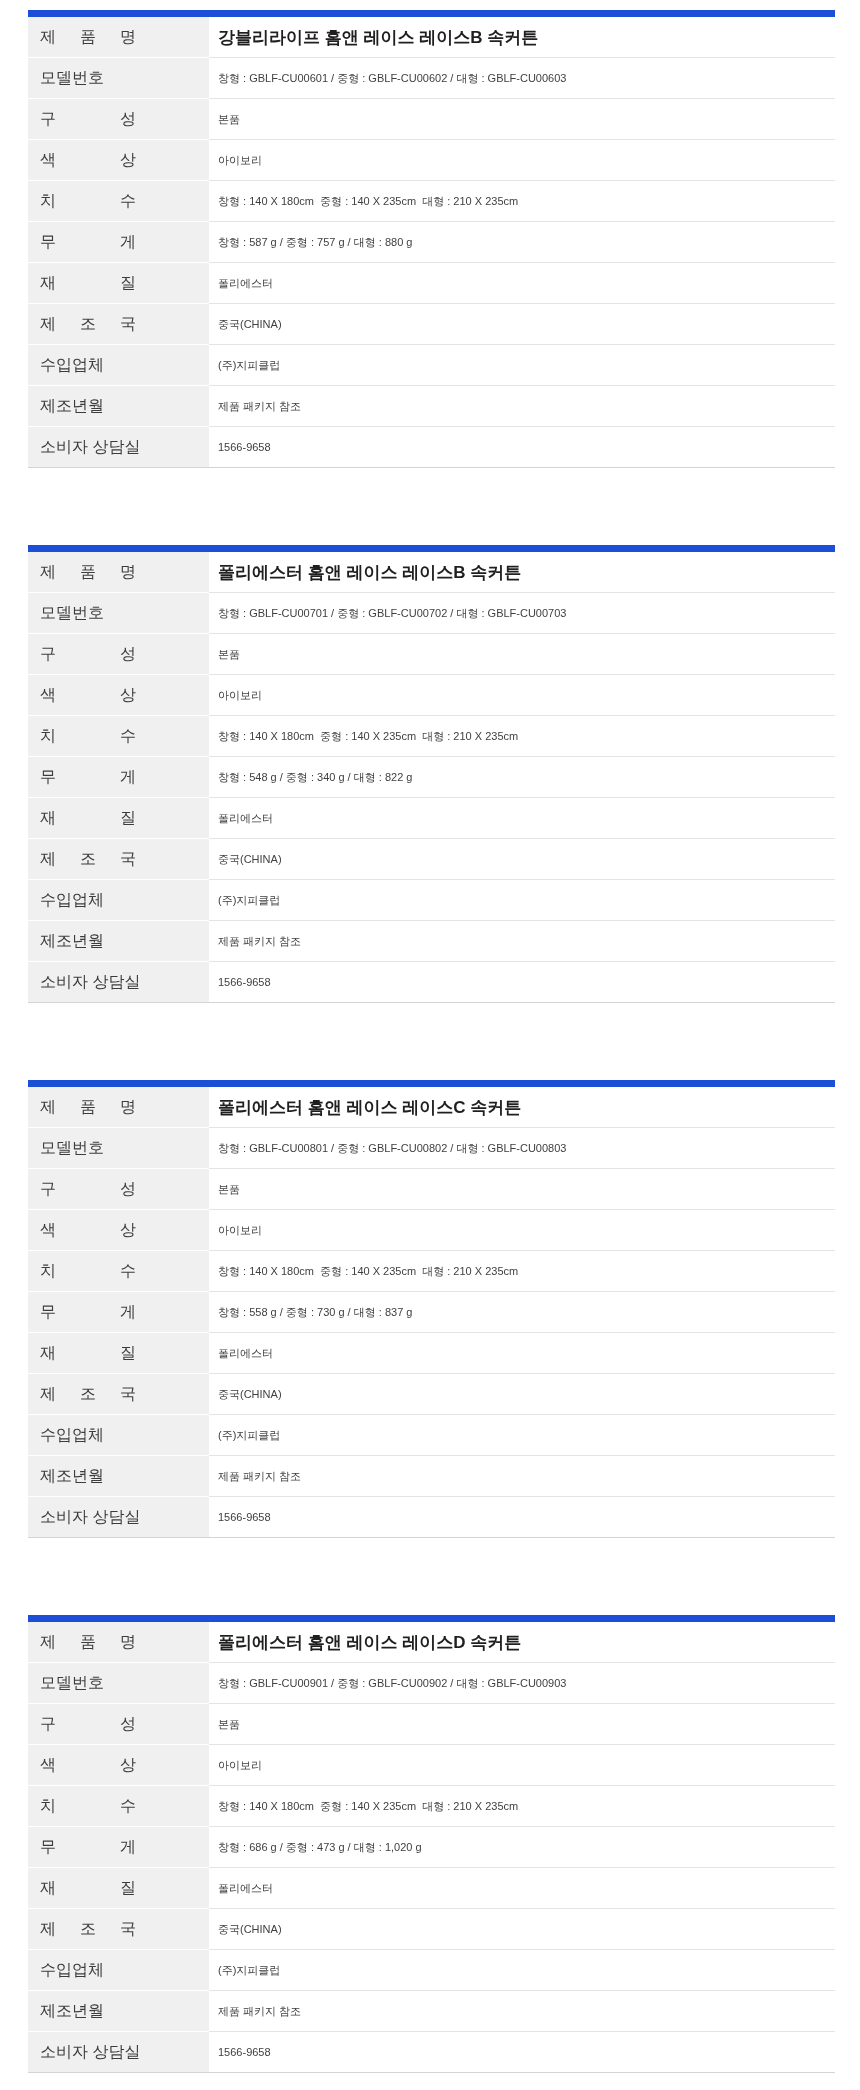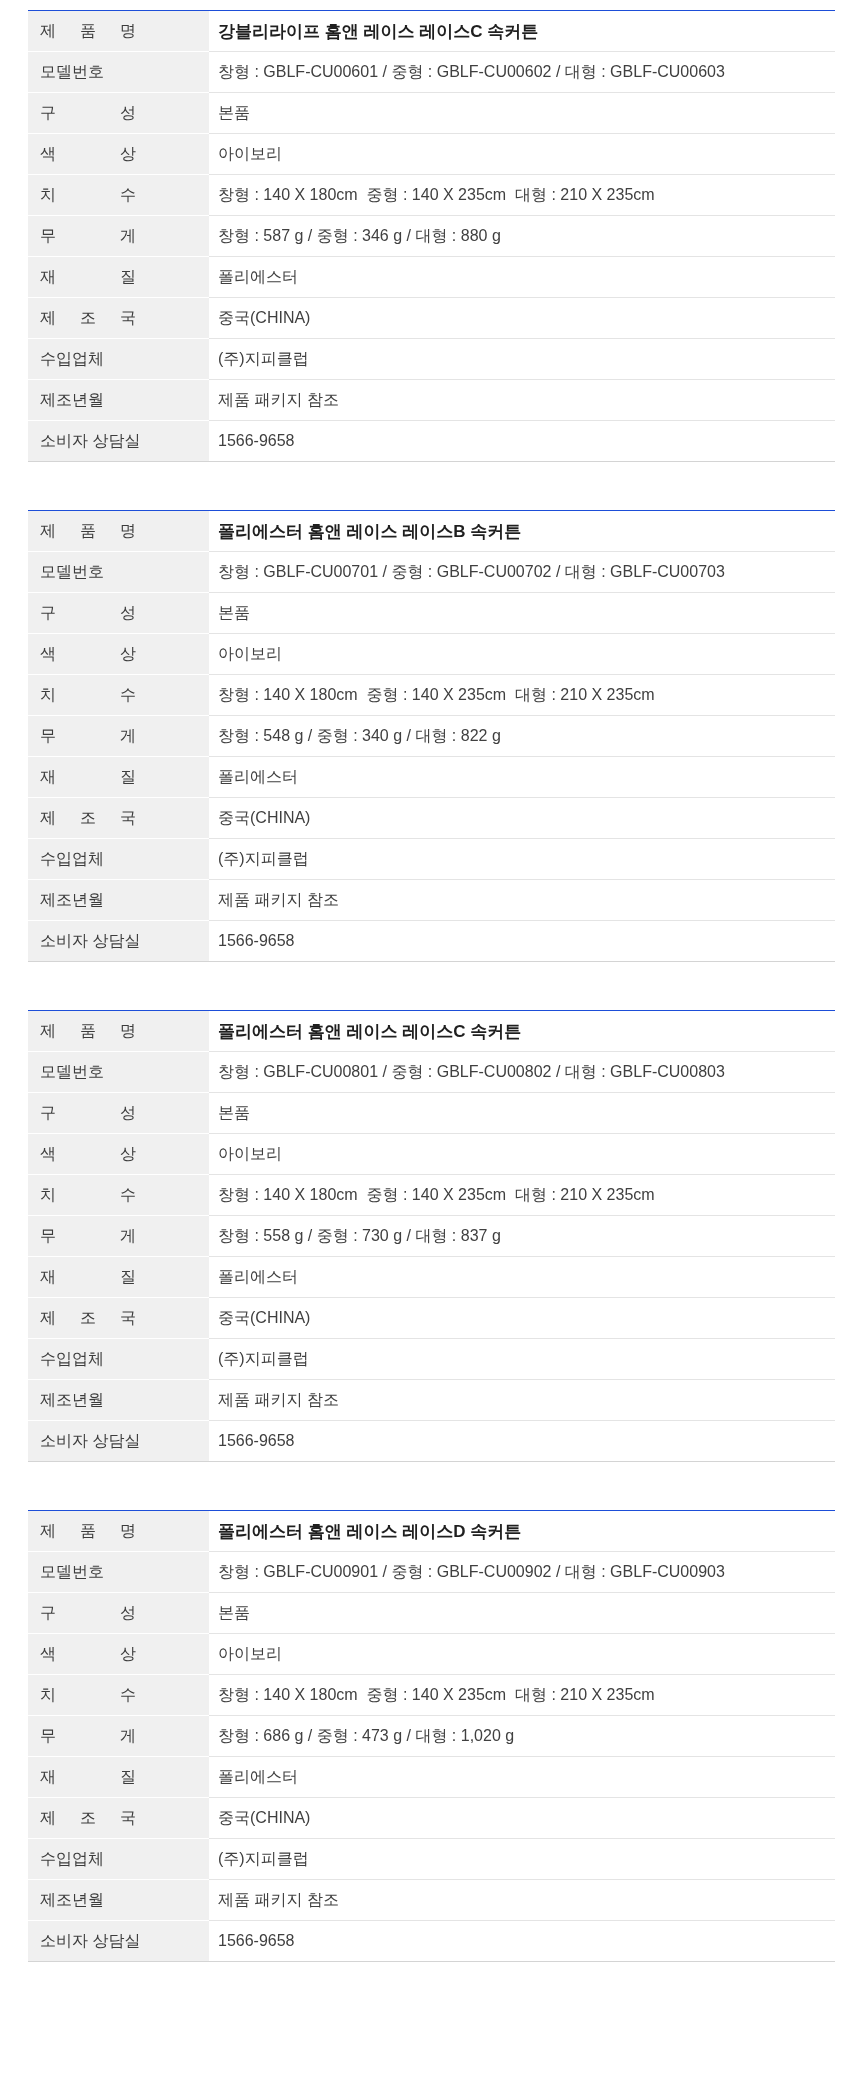--- a/index.html
+++ b/index.html
@@ -11,43 +11,43 @@
   }
   .page {
     width: 860px;
     box-sizing: border-box;
     padding: 10px 25px 60px 28px;
   }
   table.spec-table {
     border-collapse: collapse;
     table-layout: fixed;
     width: 807px;
-    border-top: 1px solid #1d4ed8;
-    margin: 0 0 48px 0;
+    border-top: 7px solid #1d4ed8;
+    margin: 0 0 77px 0;
   }
   table.spec-table:last-child { margin-bottom: 0; }
   .spec-table th {
     width: 169px;
     background: #f0f0f0;
     border-bottom: 1px solid #ffffff;
     font-weight: 400;
     text-align: left;
     vertical-align: middle;
     padding: 0 0 0 12px;
     height: 40px;
     font-size: 16px;
     color: #3c3c3c;
     letter-spacing: 0;
   }
   .spec-table td {
     border-bottom: 1px solid #e4e4e4;
     vertical-align: middle;
     padding: 0 0 0 9px;
     height: 40px;
-    font-size: 16px;
+    font-size: 11px;
     color: #404040;
     white-space: pre-wrap;
   }
   .spec-table tr:last-child th,
   .spec-table tr:last-child td {
     border-bottom: 1px solid #d4d4d4;
   }
   .lbl {
     display: inline-block;
     width: 96px;
@@ -64,41 +64,41 @@
 </style>
 </head>
 <body>
 
 <div class="page">
   <div id="tables">
   <table class="spec-table">
     <tbody>
       <tr>
         <th><span class="lbl">제 품 명</span></th>
-        <td class="name">강블리라이프 홈앤 레이스 레이스C 속커튼</td>
+        <td class="name">강블리라이프 홈앤 레이스 레이스B 속커튼</td>
       </tr>
       <tr>
         <th><span class="lbl">모델번호</span></th>
         <td>창형 : GBLF-CU00601 / 중형 : GBLF-CU00602 / 대형 : GBLF-CU00603</td>
       </tr>
       <tr>
         <th><span class="lbl">구 성</span></th>
         <td>본품</td>
       </tr>
       <tr>
         <th><span class="lbl">색 상</span></th>
         <td>아이보리</td>
       </tr>
       <tr>
         <th><span class="lbl">치 수</span></th>
         <td>창형 : 140 X 180cm  중형 : 140 X 235cm  대형 : 210 X 235cm</td>
       </tr>
       <tr>
         <th><span class="lbl">무 게</span></th>
-        <td>창형 : 587 g / 중형 : 346 g / 대형 : 880 g</td>
+        <td>창형 : 587 g / 중형 : 757 g / 대형 : 880 g</td>
       </tr>
       <tr>
         <th><span class="lbl">재 질</span></th>
         <td>폴리에스터</td>
       </tr>
       <tr>
         <th><span class="lbl">제 조 국</span></th>
         <td>중국(CHINA)</td>
       </tr>
       <tr>

